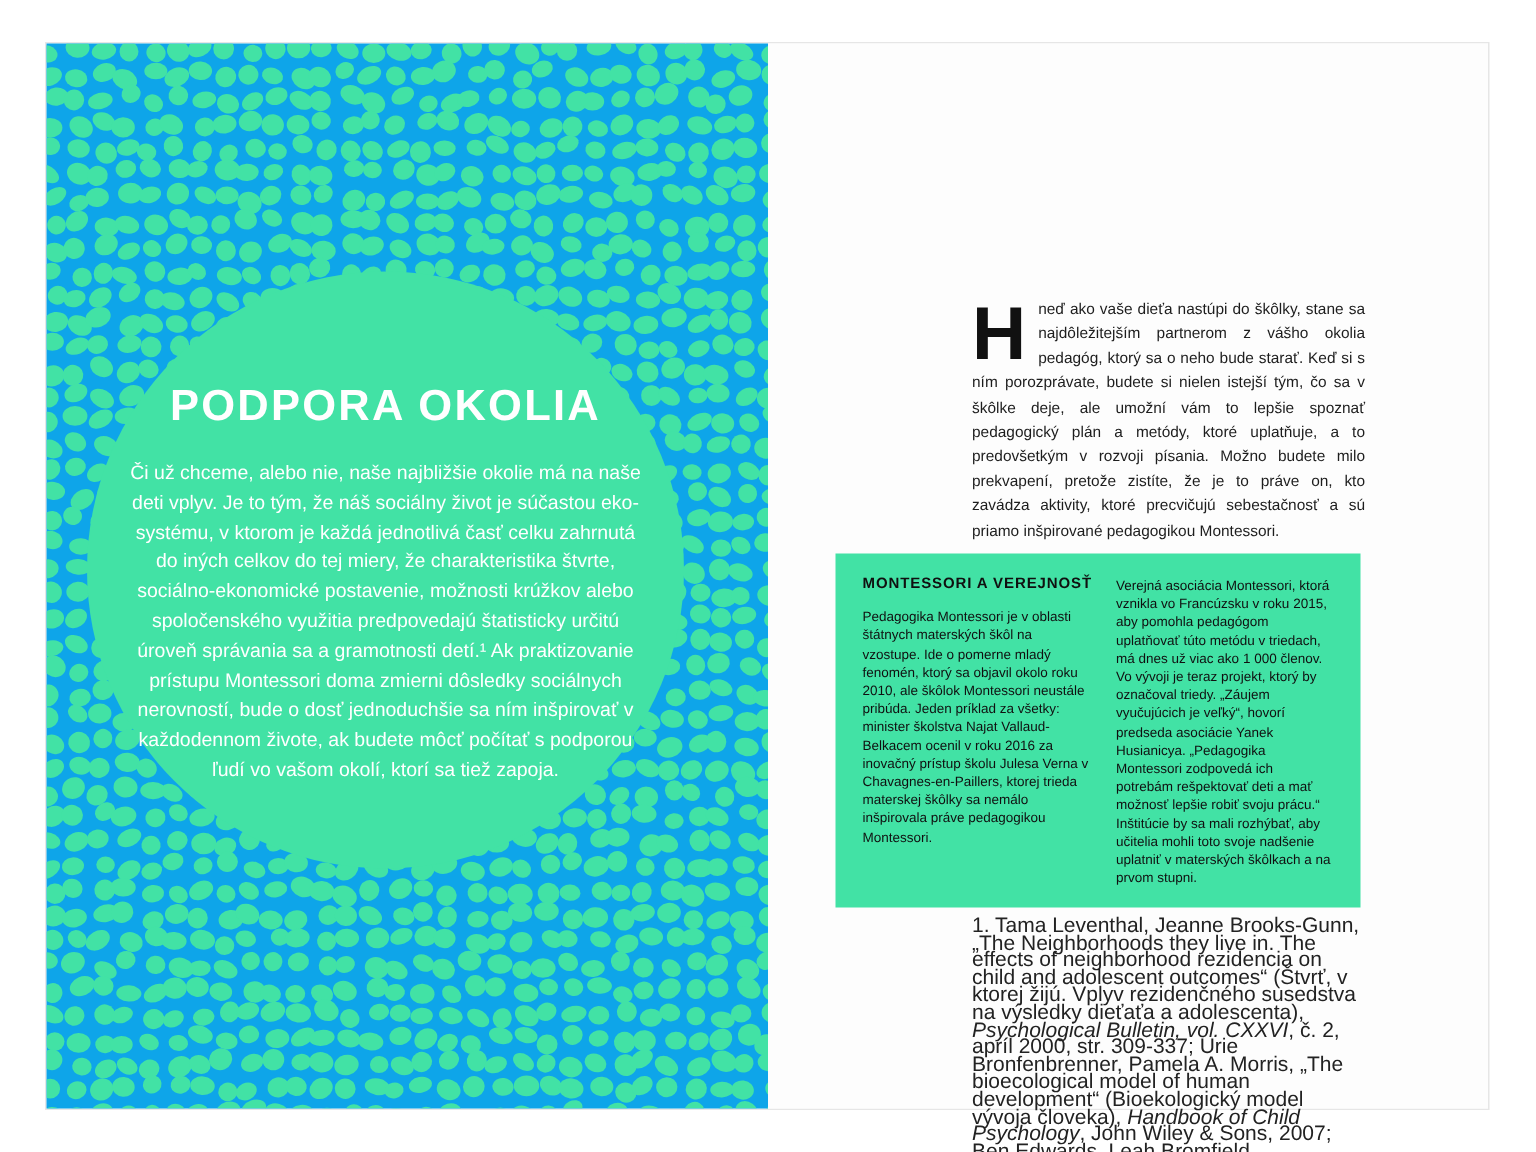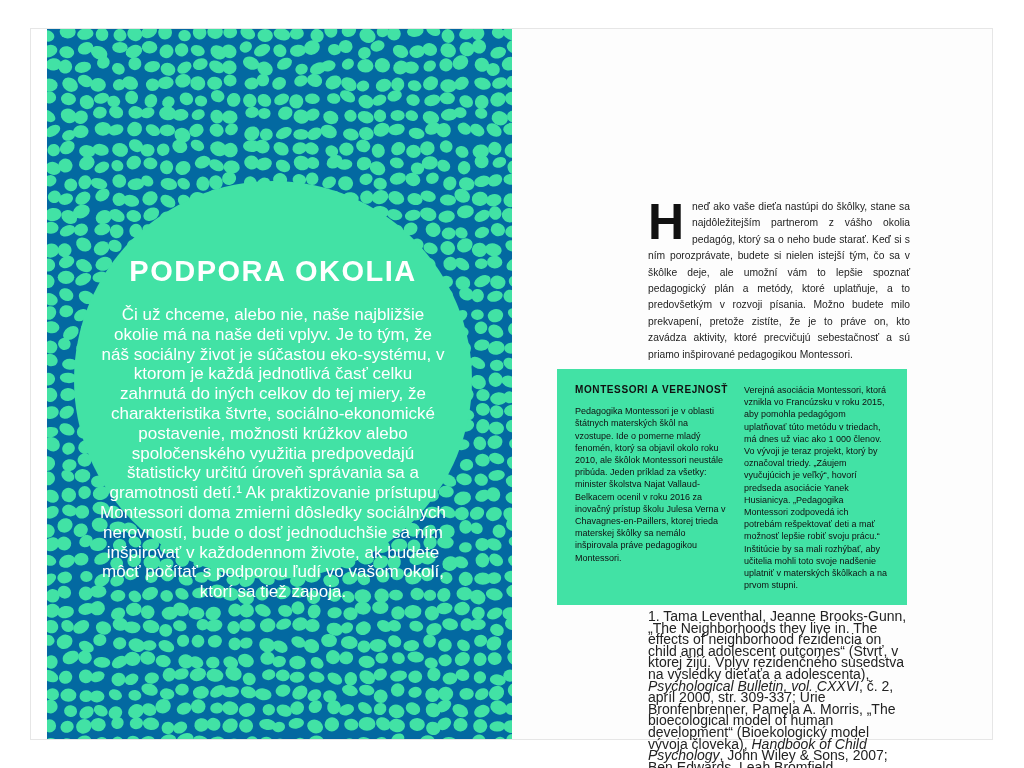--- a/index.html
+++ b/index.html
@@ -1,29 +1,29 @@
 <!DOCTYPE html>
 <html style="--mint: #42E2A5;"><head>
 <meta charset="utf-8">
 <style>
   * { margin: 0; padding: 0; box-sizing: border-box; }
   html, body { width: 1024px; height: 768px; background: #ffffff; font-family: "Liberation Sans", sans-serif; }
   body { position: relative; overflow: hidden; }
 
   .spread { position: absolute; left: 30px; top: 28px; width: 963px; height: 712px; background: #fff; border: 1px solid #e6e6e6; }
   .page { position: absolute; top: 0; height: 710px; }
-  .page-left { left: 16px; width: 481px; overflow: hidden; background: #0369a1; }
+  .page-left { left: 0; width: 481px; overflow: hidden; background: #0ea5e9; }
   .page-right { left: 481px; width: 480px; background: #fdfdfd; }
 
   .pebbles { position: absolute; left: 0; top: 0; }
   .pebbles ellipse { fill: var(--mint); }
 
   .title-circle { position: absolute; left: 27px; top: 152px; width: 398px; height: 398px; border-radius: 50%; background: var(--mint); text-align: center; color: #ffffff; }
   .title-circle h1 { margin-top: 74px; font-size: 29px; font-weight: 700; letter-spacing: 1.5px; }
-  .title-circle p { width: 348px; margin: 17px auto 0; font-size: 17px; line-height: 19.8px; }
+  .title-circle p { width: 348px; margin: 17px auto 0; font-size: 13px; line-height: 19.8px; }
 
   .intro { position: absolute; left: 136px; top: 170px; width: 262px; font-size: 10.3px; line-height: 16.4px; color: #1d1d1d; text-align: justify; }
   .dropcap { float: left; font-size: 50px; line-height: 41px; font-weight: 700; color: #111; margin: 3px 8px 1px 0; }
 
   .greenbox { position: absolute; left: 45px; top: 340px; width: 350px; min-height: 216px; background: var(--mint); padding: 15px 18px 14px; display: flex; gap: 16px; color: #101010; }
   .greenbox .col { flex: 1; font-size: 9px; line-height: 12.2px; }
   .greenbox h2 { font-size: 10px; font-weight: 700; letter-spacing: 0.6px; margin-bottom: 9px; white-space: nowrap; }
 
   .footnote { position: absolute; left: 136px; top: 582px; width: 263px; font-size: 14px; line-height: 11.6px; color: #222; }
   .footnote .it { font-style: italic; }

